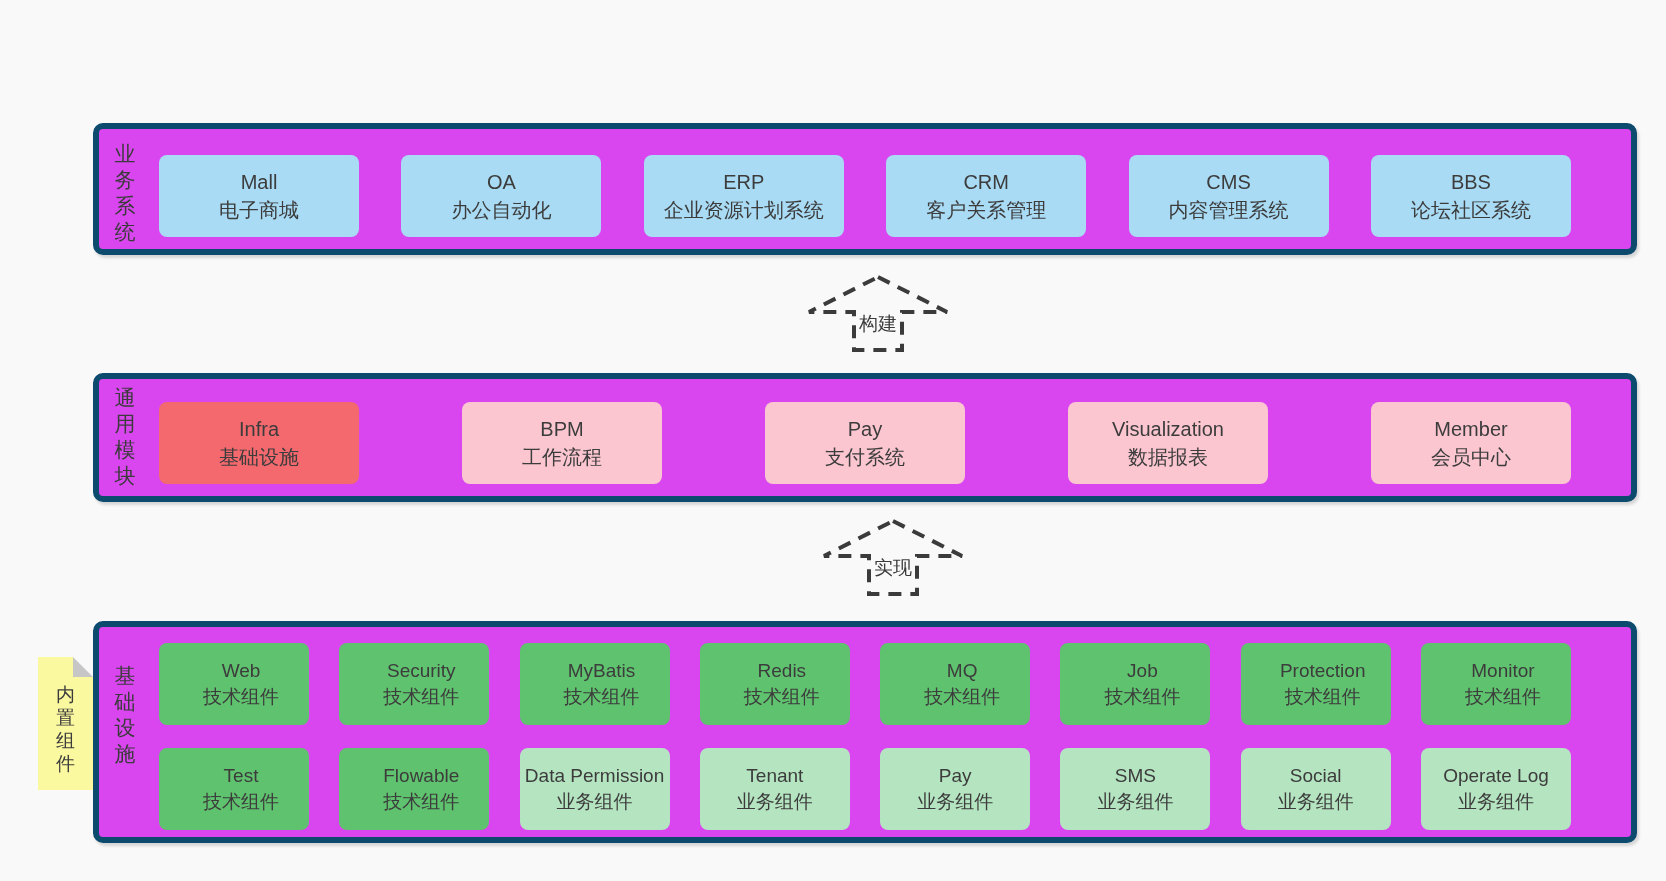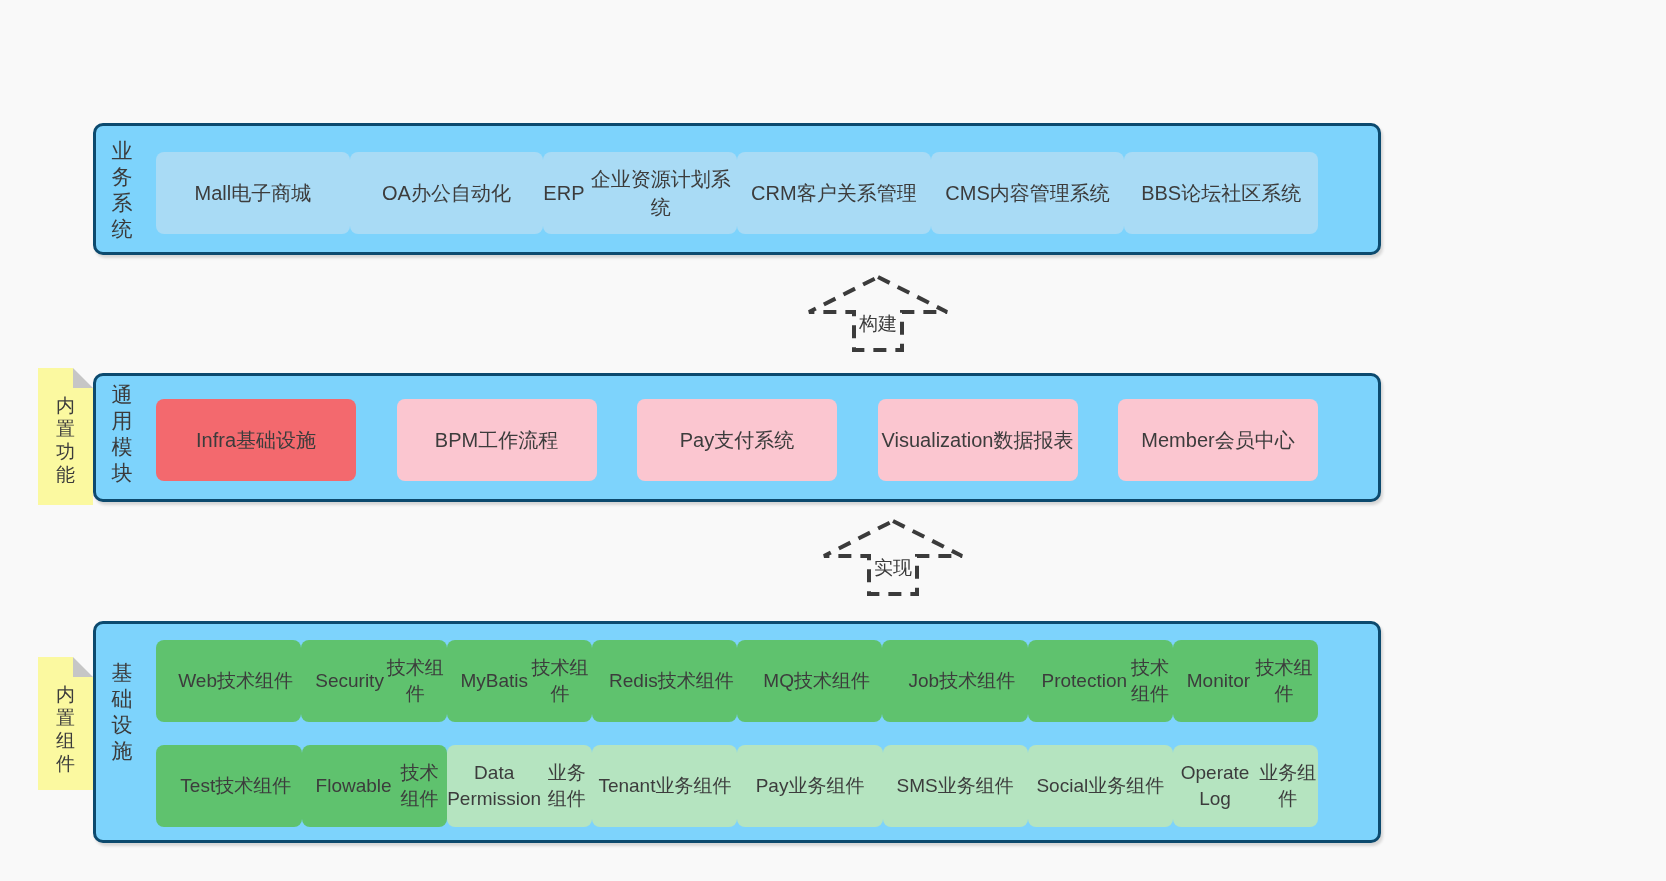--- a/index.html
+++ b/index.html
@@ -1,22 +1,22 @@
 <!DOCTYPE html>
 <html><head>
 <meta charset="utf-8">
 <style>
   * { box-sizing: border-box; margin: 0; padding: 0; }
   html,body { background:#f9f9f9; }
   body { font-family: "Liberation Sans", "DejaVu Sans", sans-serif; color:#3b3b3b; }
   .stage { position:relative; width:1666px; height:881px; background:#f9f9f9; overflow:hidden; }
 
   .panel {
-    position:absolute; left:93px; width:1288px;
-    background:#7dd3fc; border:3px solid #0c4a6e; border-radius:10px;
+    position:absolute; left:93px; width:1544px;
+    background:#d946ef; border:6px solid #0c4a6e; border-radius:10px;
     box-shadow:2px 3px 3px rgba(0,0,0,0.14);
   }
   #panel-business   { top:123px; height:132px; }
   #panel-modules    { top:373px; height:129px; }
   #panel-framework  { top:621px; height:222px; }
 
   .panel-label {
     position:absolute; left:13px; width:26px;
     font-size:21px; line-height:26px; text-align:center;
     word-break:break-all; color:#3b3b3b;
@@ -26,21 +26,21 @@
   #panel-framework .panel-label { top:36px; }
 
   .strip { position:absolute; left:60px; right:60px; display:flex; justify-content:space-between; }
   #panel-business .strip { top:26px; }
   #panel-modules  .strip { top:23px; }
   #panel-framework .strip-1 { top:16px; }
   #panel-framework .strip-2 { top:121px; }
 
   .box {
     height:82px; border-radius:8px;
-    display:flex; flex-direction:row; align-items:center; justify-content:center;
+    display:flex; flex-direction:column; align-items:center; justify-content:center;
     text-align:center; font-size:20px; line-height:28px; color:#3c3c3c;
   }
   .w200 { width:200px; }
   .w150 { width:150px; font-size:19px; line-height:26px; }
   .blue       { background:#a9dbf5; }
   .red        { background:#f3696e; }
   .pink       { background:#fbc6d0; }
   .green      { background:#5fc26e;padding-left:14px; }
   .lightgreen { background:#b5e4c0; }
 
@@ -65,23 +65,20 @@
   .arrow-label {
     position:absolute; left:50%; top:37px; transform:translateX(-50%);
     background:#f9f9f9; padding:0 3px; font-size:19px; white-space:nowrap; color:#3b3b3b;
   }
 </style>
 </head>
 <body>
 
 <div class="stage">
 
-  <div class="sticky" id="sticky-modules">
-    <div class="sticky-label">内置功能</div>
-  </div>
   <div class="sticky" id="sticky-framework">
     <div class="sticky-label">内置组件</div>
   </div>
 
   <div class="panel" id="panel-business">
     <div class="panel-label">业务系统</div>
     <div class="strip">
       <div class="box w200 blue">
         <span>Mall</span>
         <span>电子商城</span>

